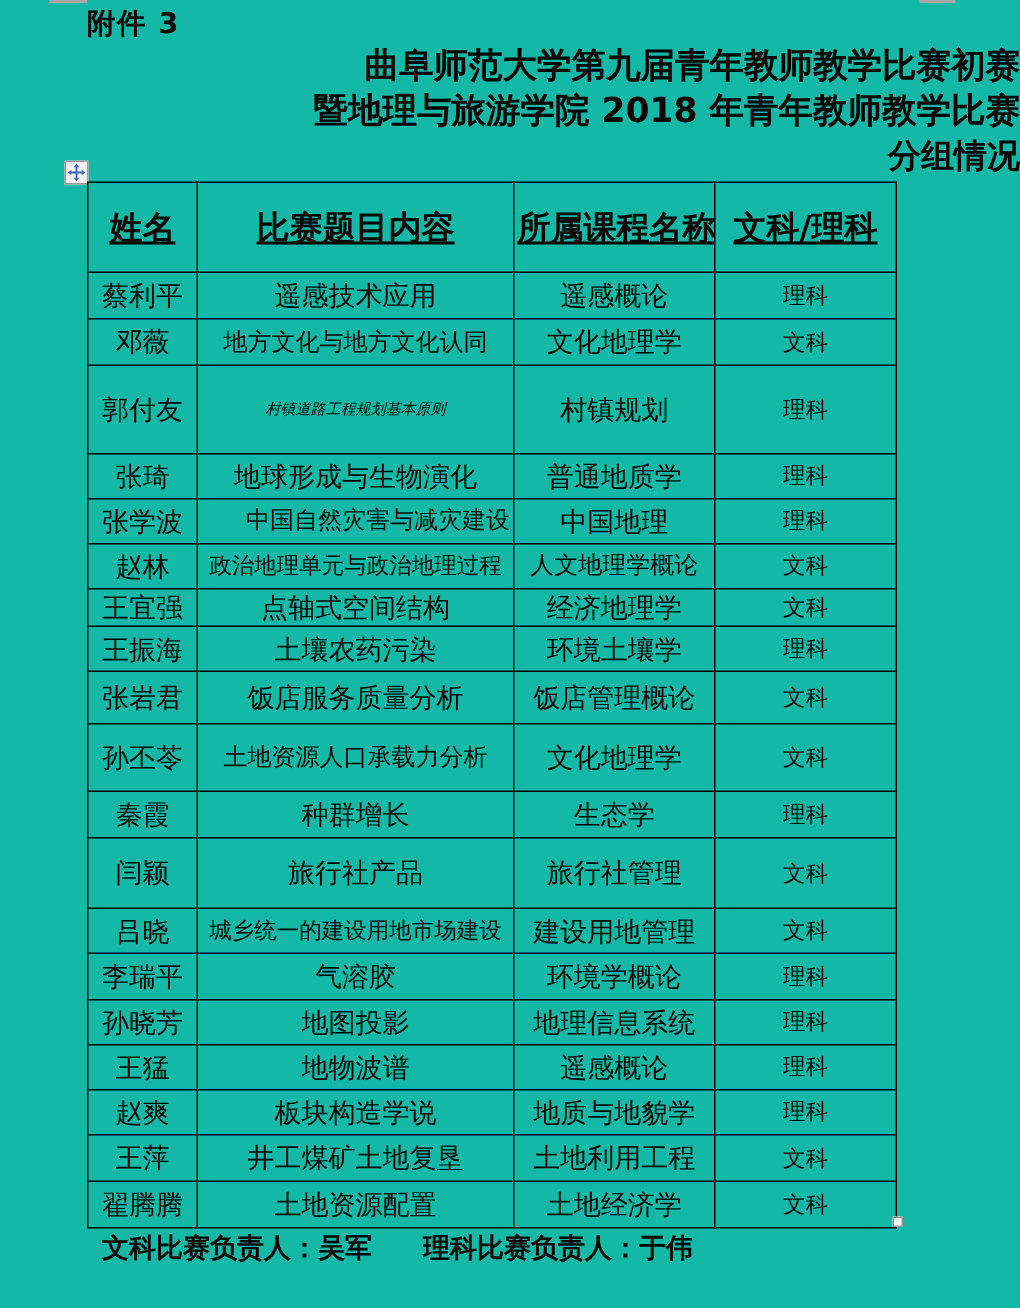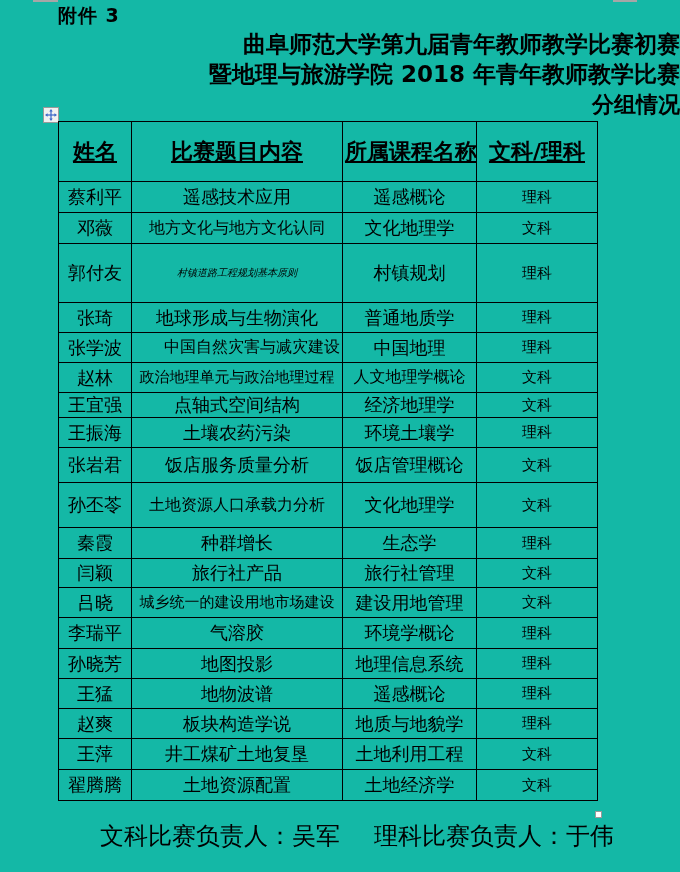--- a/index.html
+++ b/index.html
@@ -49,21 +49,21 @@
     border:1px solid #000;
     text-align:center; vertical-align:middle;
     padding:0 2px; overflow:hidden; white-space:nowrap;
   }
   table.grid th { font-size:22px; font-weight:bold; height:60px;text-decoration:underline; }
   table.grid td { font-size:18px; }
   table.grid td:nth-child(4) { font-size:15px; }
 
   .footer {
     position:absolute; left:68px; top:820px;
-    font-size:24px; font-weight:normal; white-space:nowrap;margin-left:32px;
+    font-size:18px; font-weight:bold; white-space:nowrap;
   }
   .footer .gap { display:inline-block; width:34px; }
 </style>
 </head>
 <body>
 
 <div class="page">
 
   <div class="frag frag-left"></div>
   <div class="frag frag-right"></div>
@@ -164,21 +164,21 @@
           <td style="font-size: 16px;">土地资源人口承载力分析</td>
           <td>文化地理学</td>
           <td>文科</td>
         </tr>
         <tr style="height: 31px;">
           <td>秦霞</td>
           <td>种群增长</td>
           <td>生态学</td>
           <td>理科</td>
         </tr>
-        <tr style="height: 29px; margin-top: 40px;">
+        <tr style="height: 47px; margin-top: 40px;">
           <td>闫颖</td>
           <td>旅行社产品</td>
           <td>旅行社管理</td>
           <td>文科</td>
         </tr>
         <tr style="height: 30px;">
           <td>吕晓</td>
           <td style="font-size: 15px;">城乡统一的建设用地市场建设</td>
           <td>建设用地管理</td>
           <td>文科</td>

